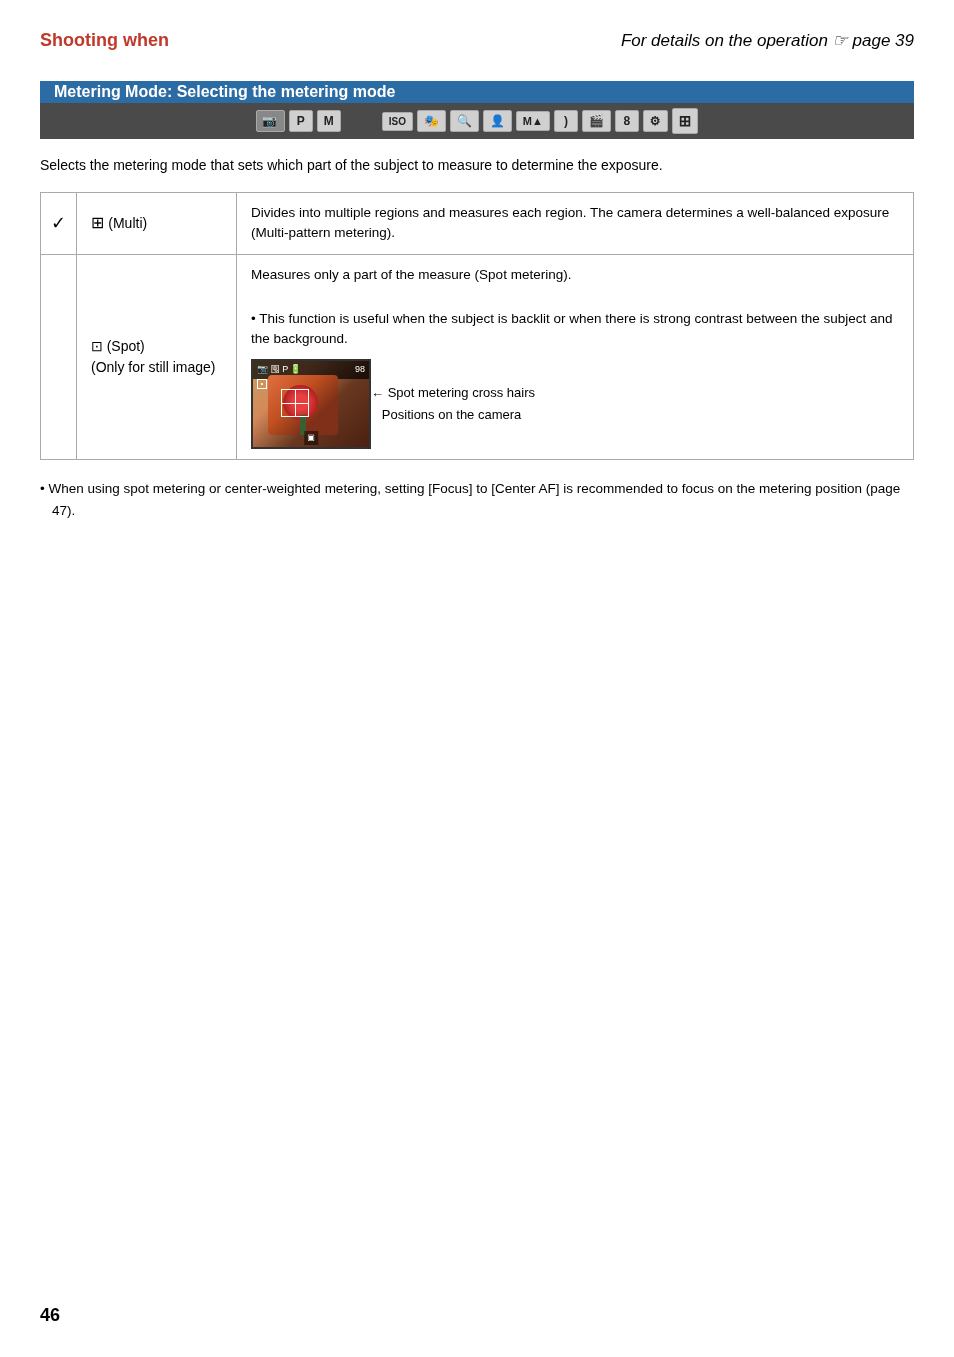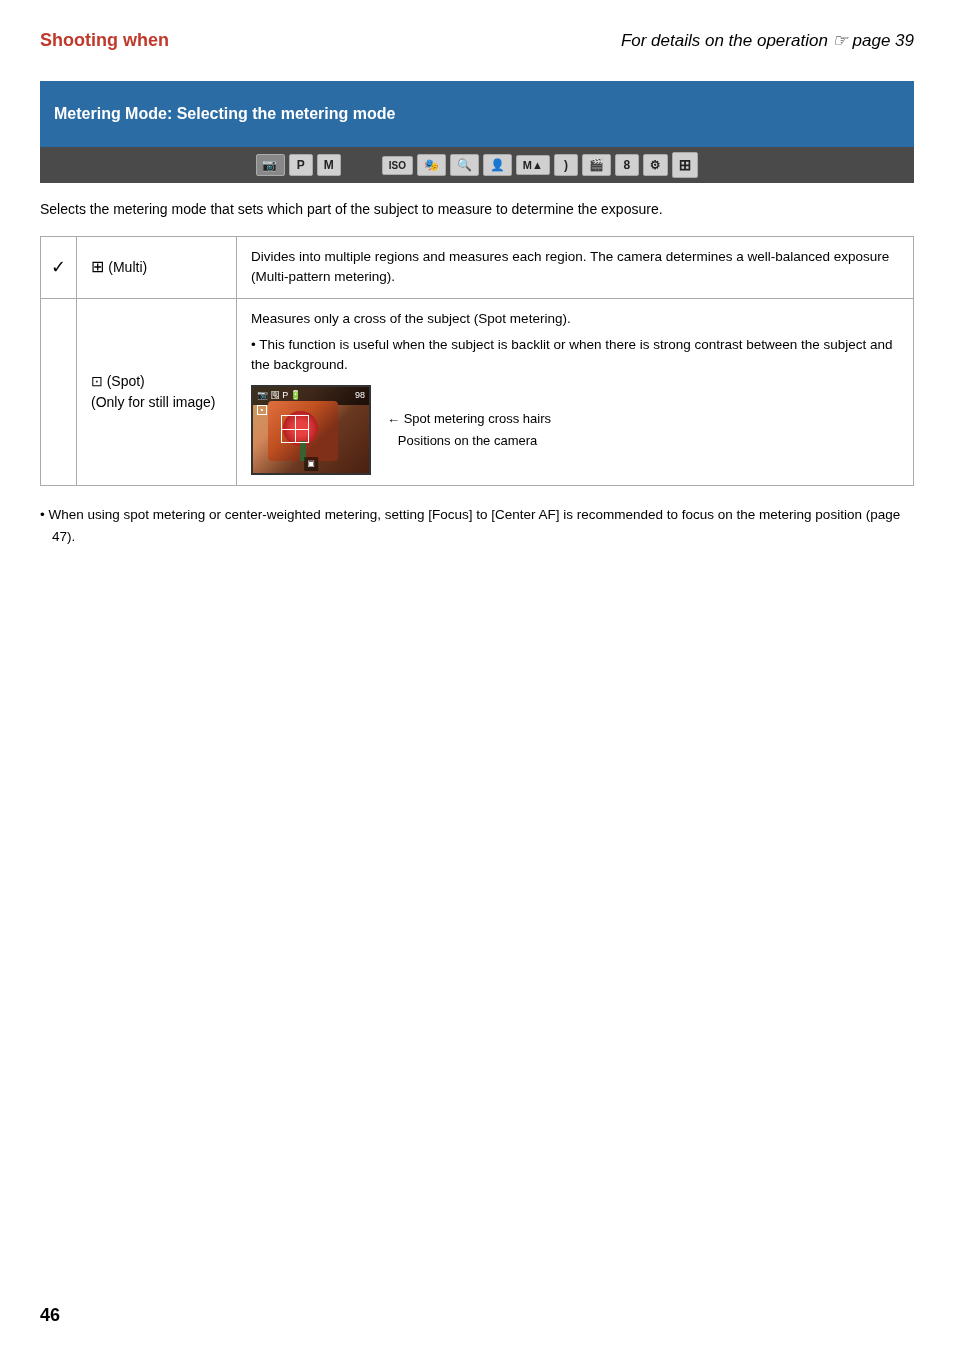--- a/index.html
+++ b/index.html
@@ -31,21 +31,21 @@
       font-style: italic;
       font-weight: normal;
       color: #000;
     }
 
     .section-title-bar {
       background: #2c6ca4;
       color: #fff;
       font-size: 16px;
       font-weight: bold;
-      padding: 24px 14px;
+      padding: 2px 14px;
       margin-bottom: 0;
     }
 
     .icon-bar {
       background: #4a4a4a;
       padding: 5px 10px;
       display: flex;
       align-items: center;
       justify-content: center;
       gap: 4px;
@@ -134,21 +134,20 @@
       font-weight: bold;
       position: absolute;
       bottom: 30px;
       left: 40px;
     }
 
     .spot-image-area {
       margin-top: 10px;
       display: flex;
       align-items: center;
-      gap: 16px;
     }
 
     .camera-screen {
       width: 120px;
       height: 90px;
       border: 2px solid #333;
       background: linear-gradient(135deg, #c8a060 0%, #d4885a 30%, #6a3820 60%, #4a2010 100%);
       position: relative;
       overflow: hidden;
     }
@@ -256,22 +255,22 @@
 
     <tr>
       <td></td>
       <td>
         <span class="mode-label">
           <span style="font-size:14px;">⊡</span>
           <span> (Spot)<br>(Only for still image)</span>
         </span>
       </td>
       <td>
-        <div>Measures only a cross of the subject (Spot metering).</div>
-        <div class="spot-bullet" style="margin-top:6px;">• This function is useful when the subject is backlit or when there is strong contrast between the subject and the background.</div>
+        <div>Measures only a part of the measure (Spot metering).</div>
+        <div class="spot-bullet" style="margin-top:24px;">• This function is useful when the subject is backlit or when there is strong contrast between the subject and the background.</div>
 
         <div class="spot-image-area">
           <div style="position:relative;">
 
             <div class="camera-screen">
 
               <div class="camera-screen-top-bar">
                 <span>📷 囤 P 🔋</span>
                 <span>98</span>
               </div>

